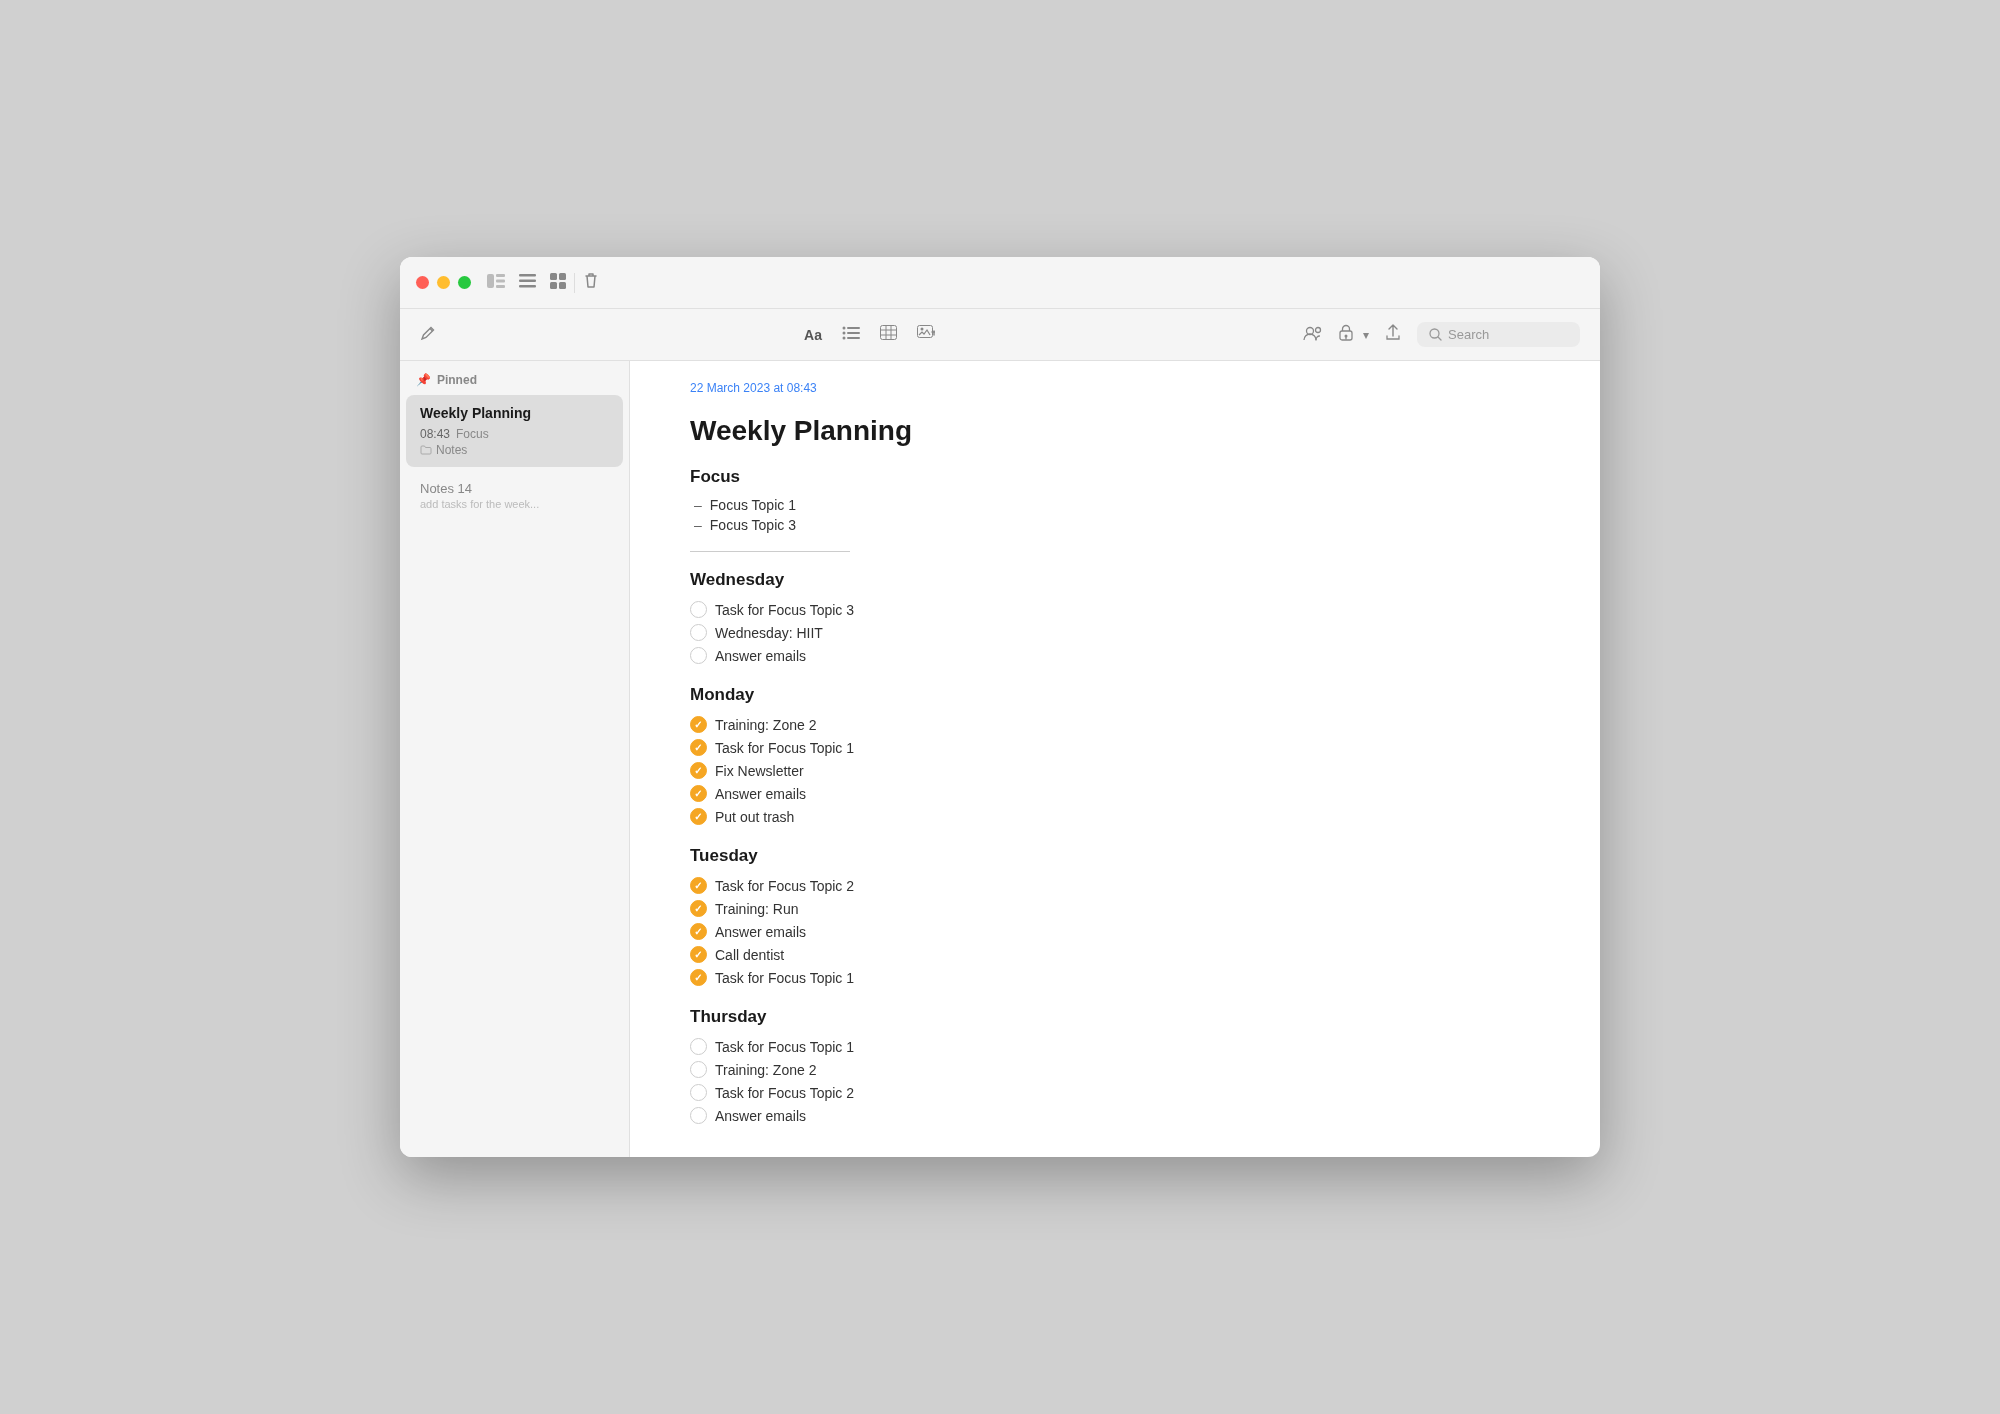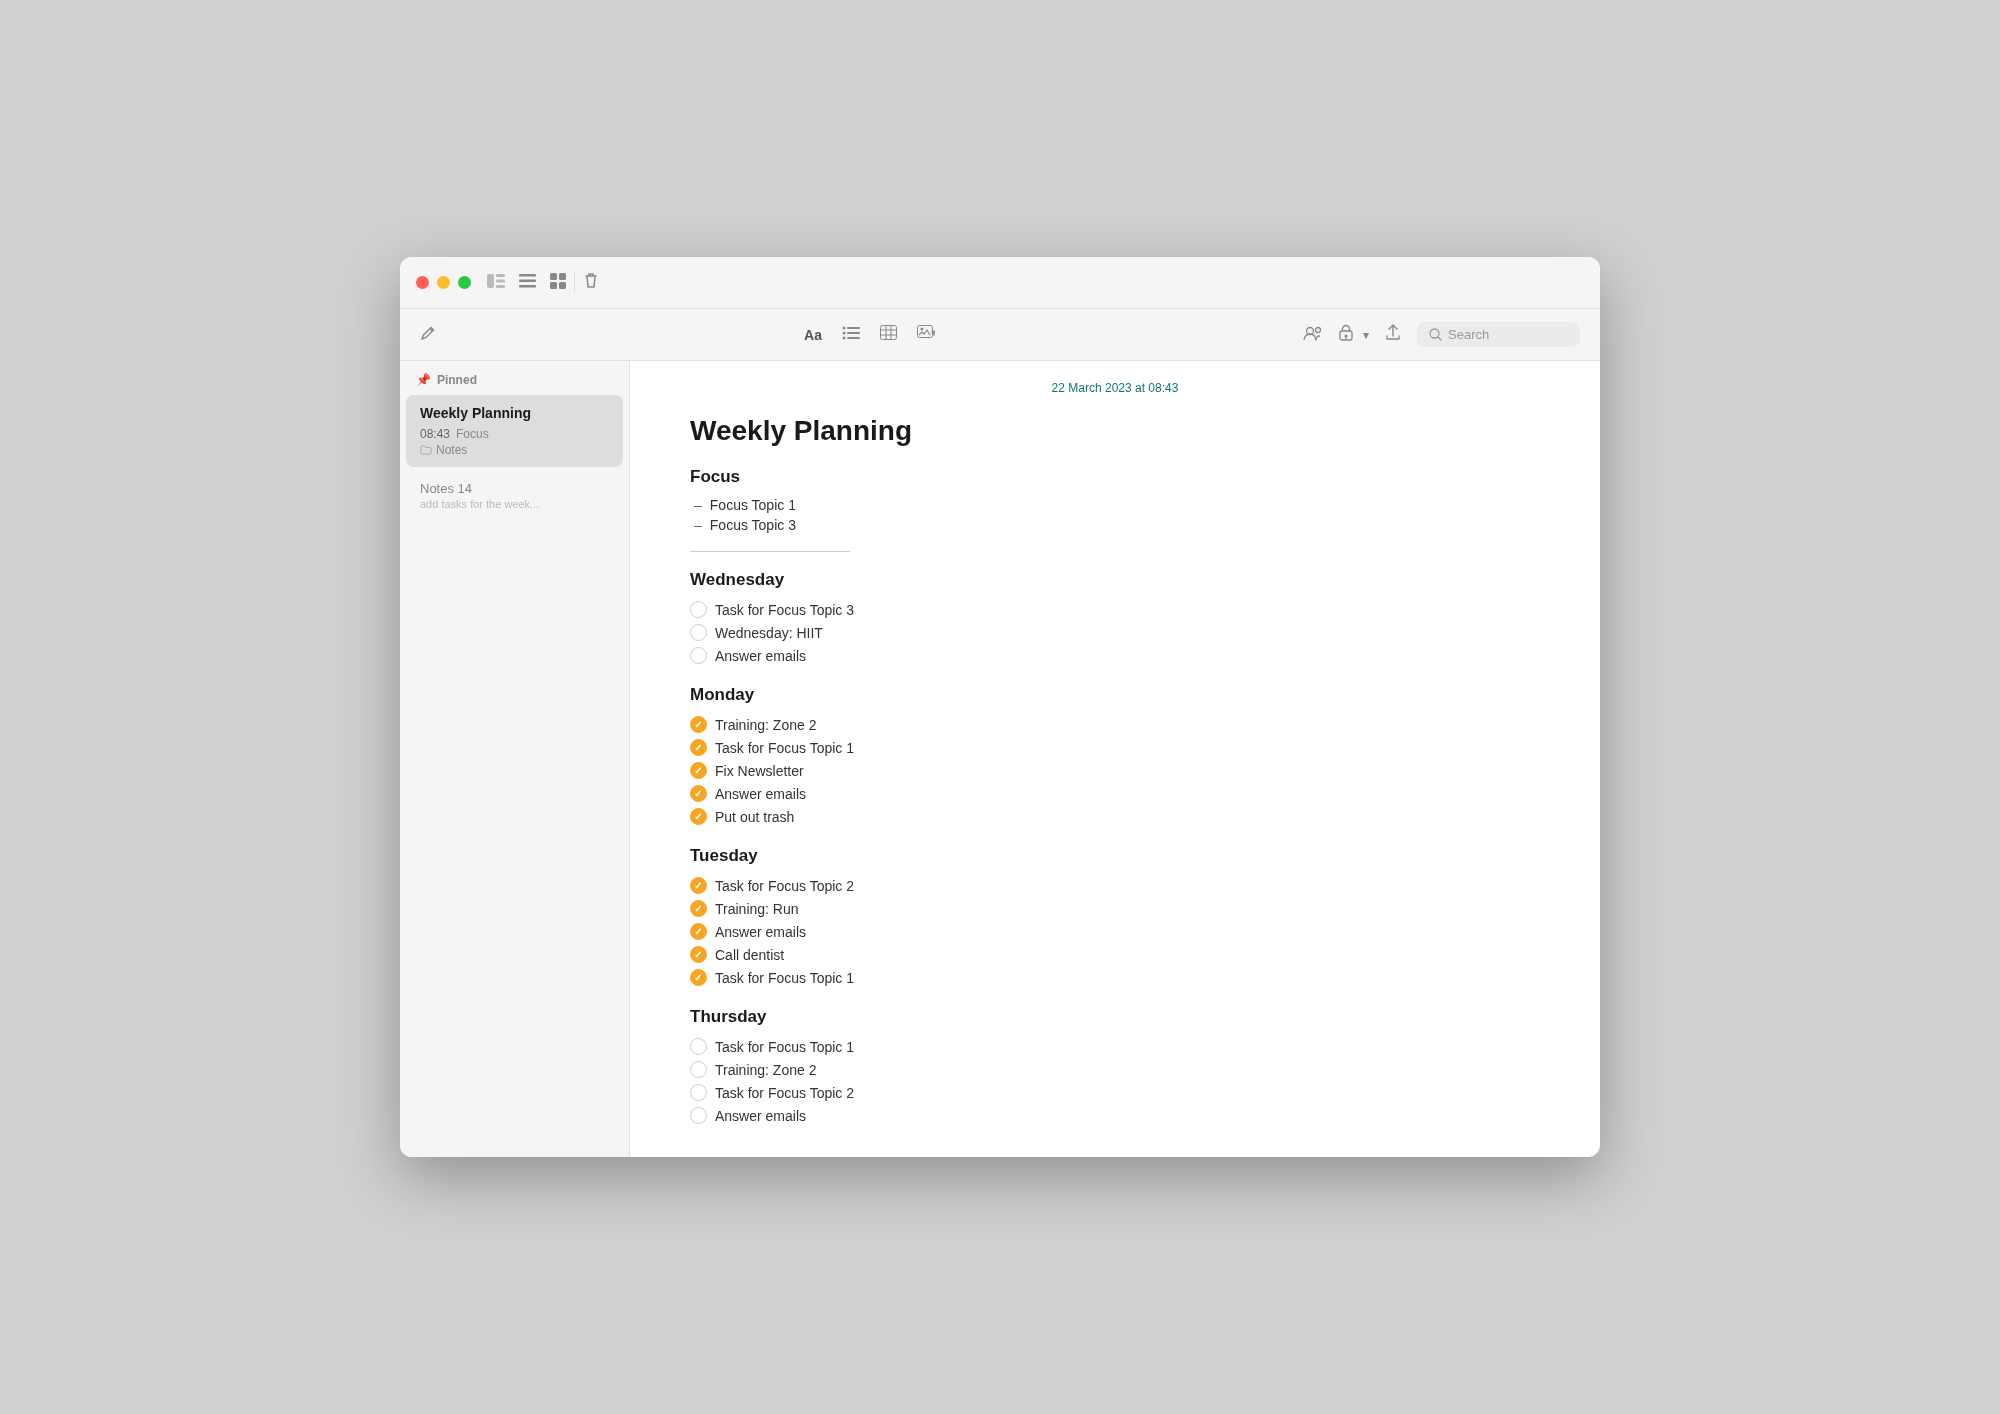--- a/index.html
+++ b/index.html
@@ -181,23 +181,22 @@
       font-size: 13px;
       color: #888;
     }
     
     .note-content {
       flex: 1;
       overflow-y: auto;
       padding: 20px 60px 40px;
     }
     .note-date {
-      text-align: center;
       font-size: 12px;
-      color: #0f766e;
+      color: #3b82f6;
       margin-bottom: 20px;
     }
     .note-title {
       font-size: 28px;
       font-weight: 700;
       color: #1a1a1a;
       margin-bottom: 20px;
     }
     .section-heading {
       font-size: 17px;

